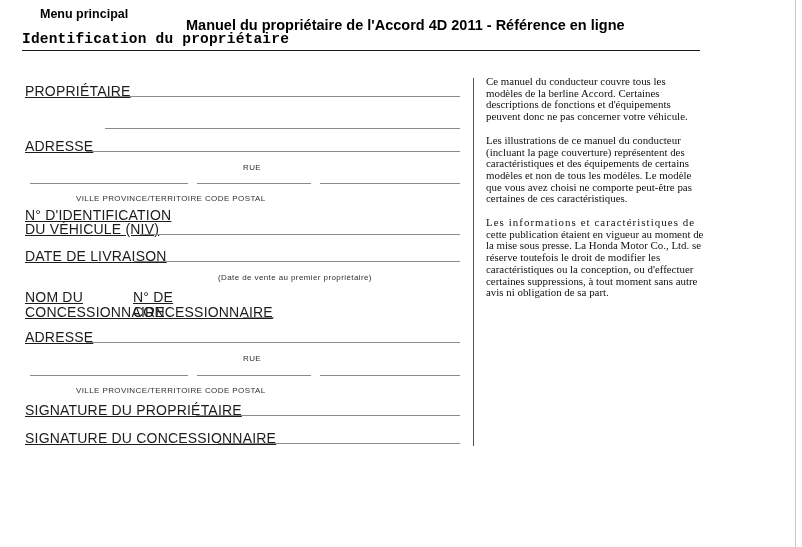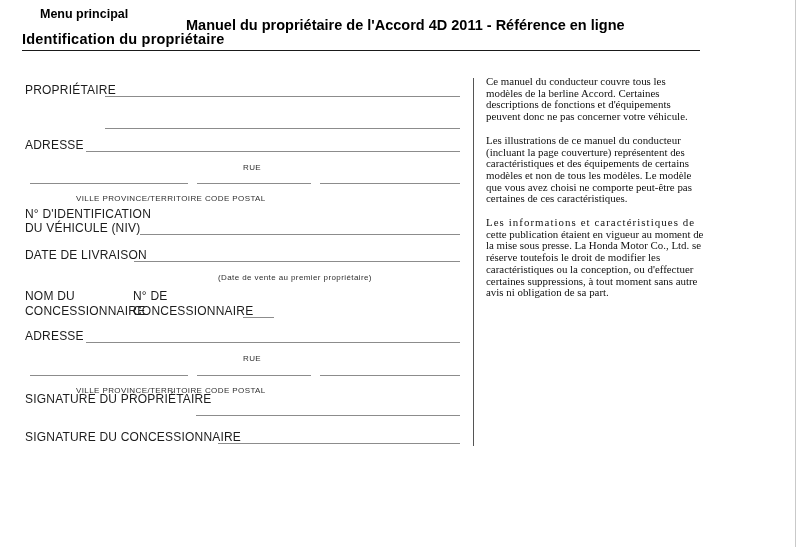--- a/index.html
+++ b/index.html
@@ -1,24 +1,24 @@
 <!DOCTYPE html>
 <html><head>
 <meta charset="utf-8">
 <style>
   html,body{margin:0;padding:0;background:#ffffff;}
   .page{position:relative;width:802px;height:547px;background:#ffffff;overflow:hidden;
         font-family:"Liberation Sans",sans-serif;color:#000;}
   .menu-link{position:absolute;left:40px;top:7px;font-size:12.5px;font-weight:bold;color:#000;
         text-decoration:none;cursor:pointer;white-space:nowrap;}
   .doc-title{position:absolute;left:174px;top:5px;font-size:14.5px;font-weight:bold;margin:12px;white-space:nowrap;}
-  .section-title{position:absolute;left:22px;top:31px;margin:0;font-family:Liberation Sans, sans-serif;
+  .section-title{position:absolute;left:22px;top:31px;margin:0;font-family:Liberation Mono, monospace;
         font-size:14.5px;font-weight:bold;letter-spacing:.2px;white-space:nowrap;}
   .rule{position:absolute;left:22px;top:50px;width:678px;border-top:1.3px solid #1a1a1a;height:0;}
-  .lbl{position:absolute;font-size:12px;color:#1c1c1c;letter-spacing:.2px;white-space:nowrap;}
+  .lbl{position:absolute;font-size:14px;color:#1c1c1c;letter-spacing:.2px;white-space:nowrap;text-decoration:underline;}
   .cap{position:absolute;font-size:8px;color:#2e2e2e;letter-spacing:.4px;white-space:nowrap;margin-top:8px;}
   .bl{position:absolute;height:0;border-bottom:1px solid #8c8c8c;}
   .vdiv{position:absolute;left:473px;top:78px;height:368px;border-left:1.2px solid #555;width:0;}
   .edge{position:absolute;left:795px;top:0;height:547px;border-left:1px solid #c9c9c9;width:0;}
   .notes{position:absolute;left:486px;top:76px;width:218px;font-family:"Liberation Serif",serif;
         font-size:10.9px;line-height:11.7px;color:#101010;}
   .notes p{margin:0 0 12px 0;}
   .p4-lead{display:block;letter-spacing:1.05px;white-space:nowrap;}
 </style>
 </head>
@@ -60,21 +60,21 @@
 
   <span class="lbl" style="left:25px;top:329px">ADRESSE</span>
   <div class="bl" style="left:86px;top:342px;width:374px"></div>
   <span class="cap" style="left:243px;top:346px">RUE</span>
 
   <div class="bl" style="left:30px;top:375px;width:158px"></div>
   <div class="bl" style="left:197px;top:375px;width:114px"></div>
   <div class="bl" style="left:320px;top:375px;width:140px"></div>
   <span class="cap" style="left:76px;top:378px">VILLE PROVINCE/TERRITOIRE CODE POSTAL</span>
 
-  <span class="lbl" style="left:25px;top:392px">SIGNATURE DU PROPRIÉTAIRE</span>
+  <span class="lbl" style="left:25px;top:402px">SIGNATURE DU PROPRIÉTAIRE</span>
   <div class="bl" style="left:196px;top:415px;width:264px"></div>
 
   <span class="lbl" style="left:25px;top:430px">SIGNATURE DU CONCESSIONNAIRE</span>
   <div class="bl" style="left:218px;top:443px;width:242px"></div>
 
   <div class="vdiv"></div>
 
   <div class="notes">
     <p>Ce manuel du conducteur couvre tous les modèles de la berline Accord. Certaines descriptions de fonctions et d'équipements peuvent donc ne pas concerner votre véhicule.</p>
     <p>Les illustrations de ce manuel du conducteur (incluant la page couverture) représentent des caractéristiques et des équipements de certains modèles et non de tous les modèles. Le modèle que vous avez choisi ne comporte peut-être pas certaines de ces caractéristiques.</p>

